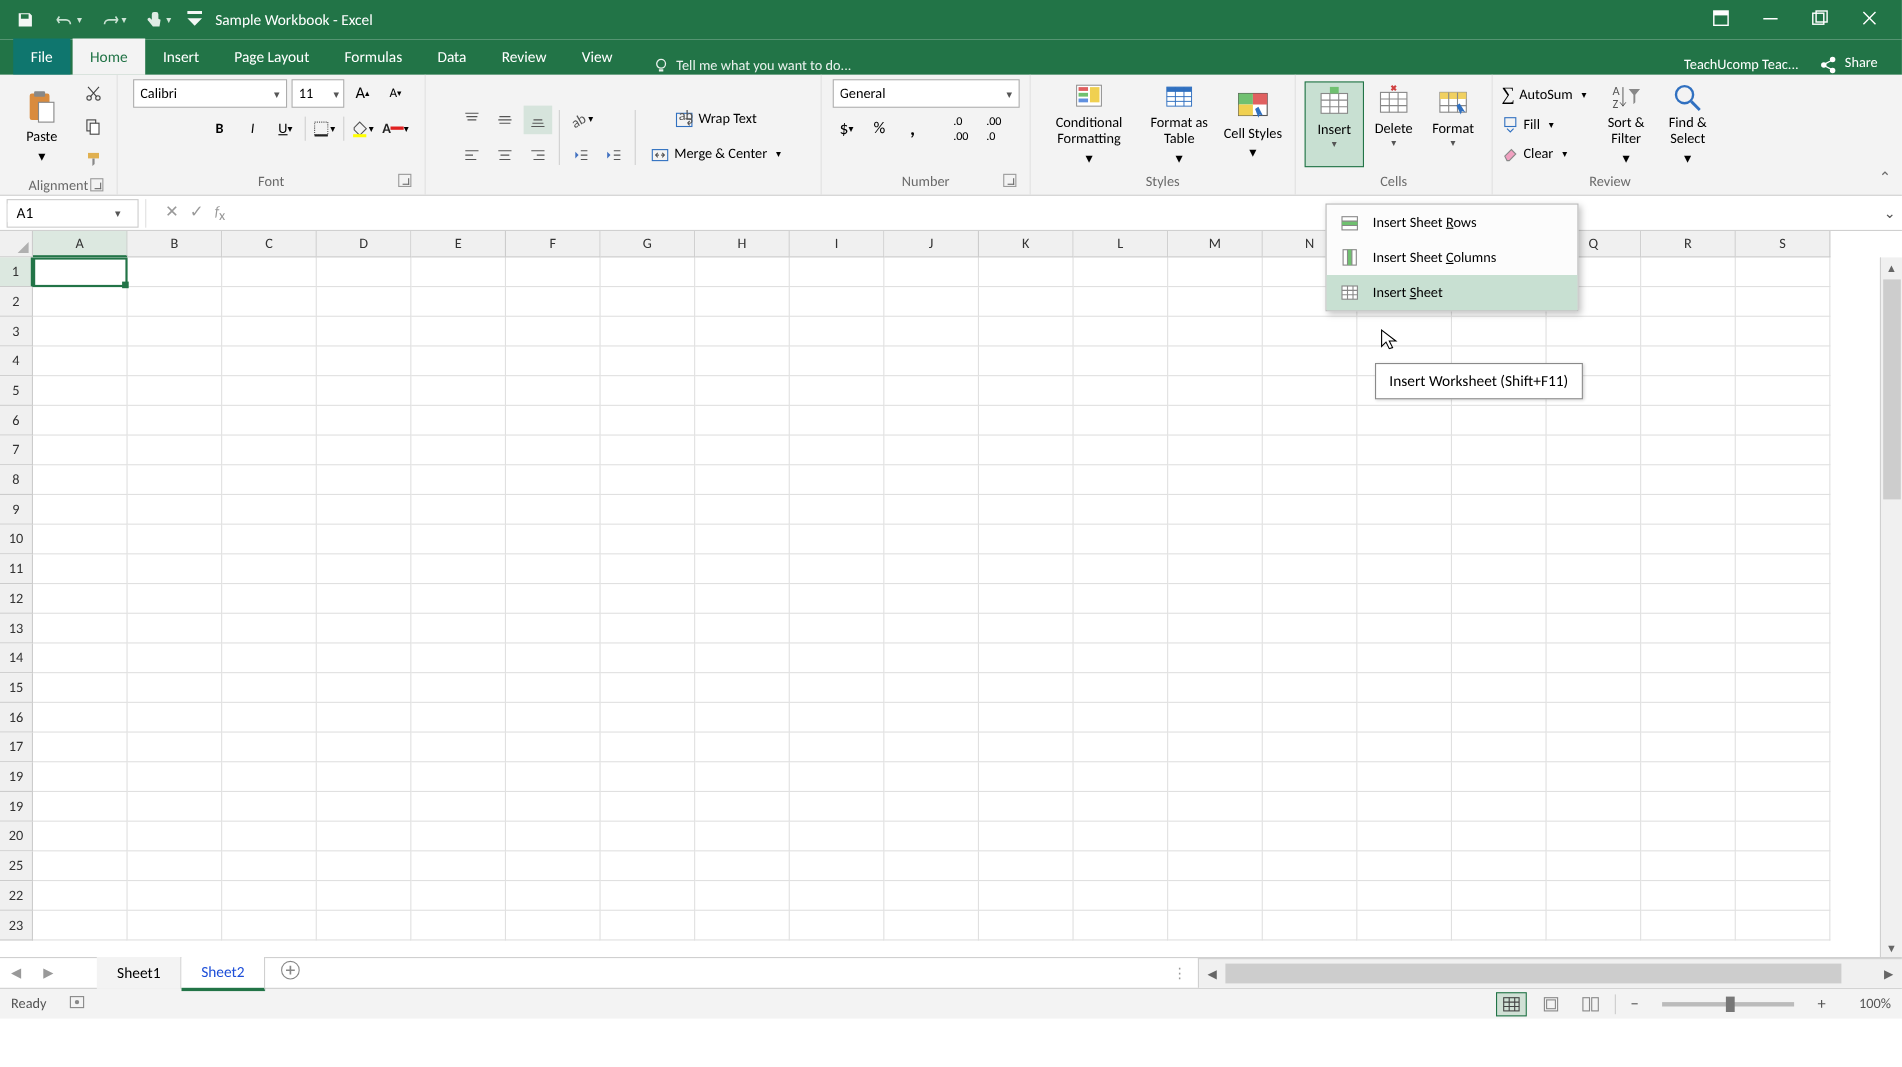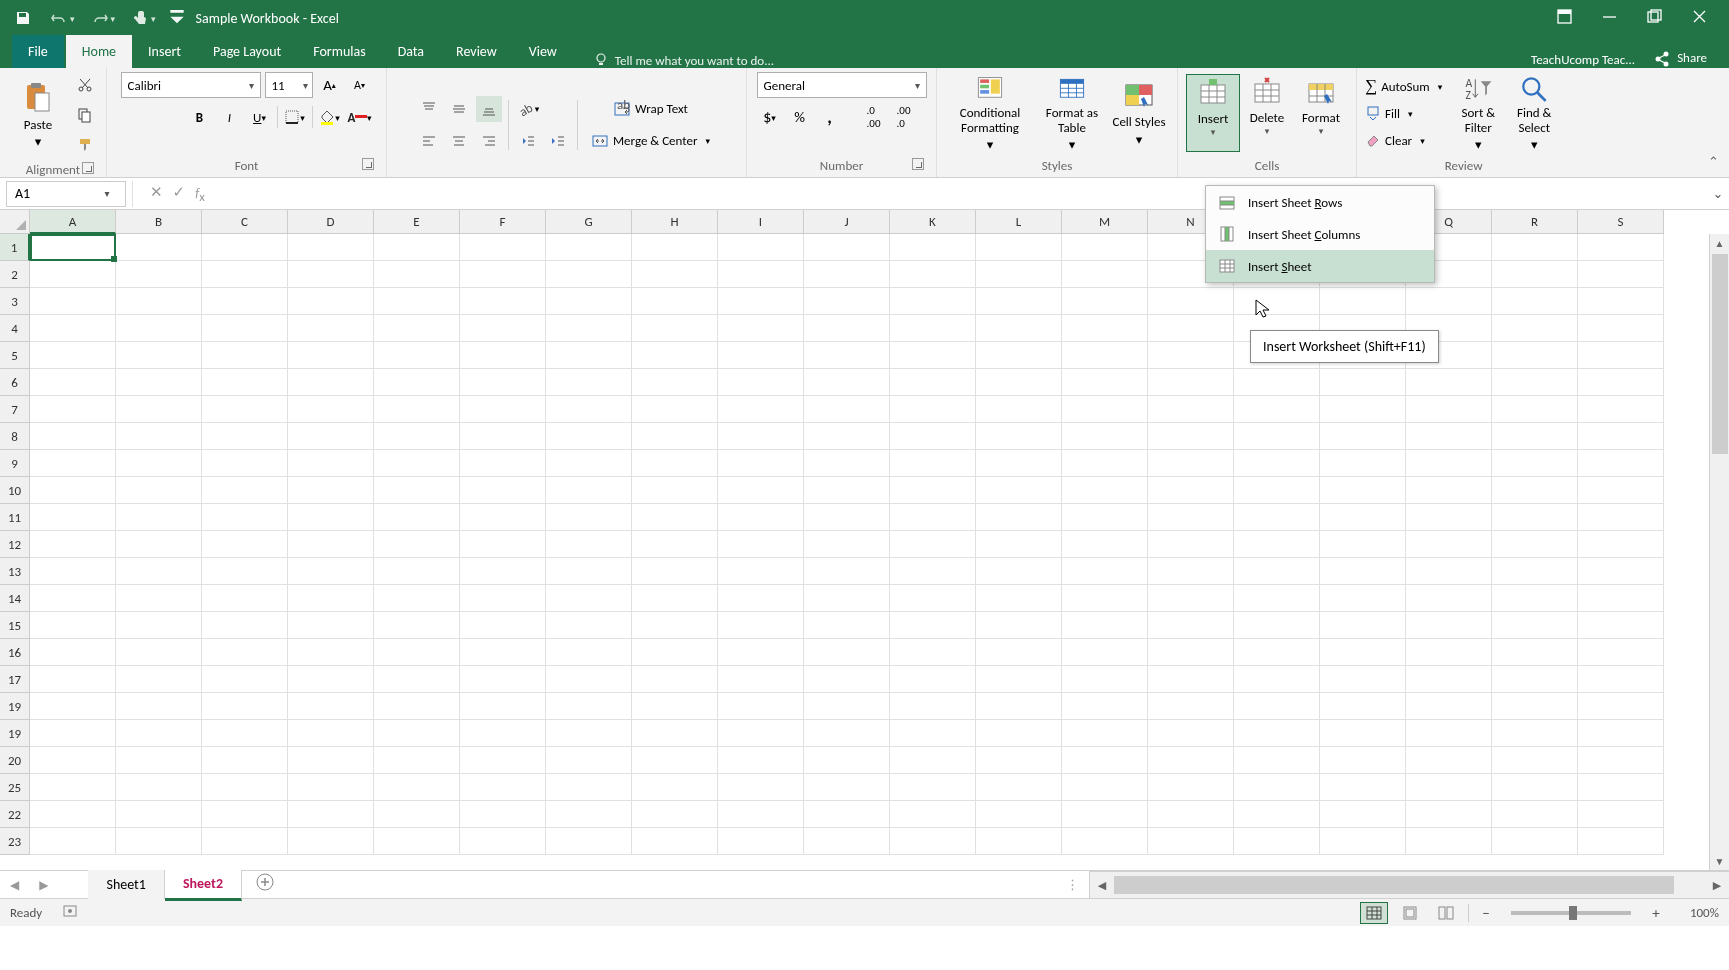--- a/index.html
+++ b/index.html
@@ -93,21 +93,21 @@
 .ins-item u{text-decoration:underline}
 
 .tooltip{position:absolute;left:1250px;top:330px;background:#fff;border:1px solid #8a8a8a;padding:7px 12px;font-size:14px;z-index:20;box-shadow:1px 1px 3px rgba(0,0,0,0.2)}
 
 .cursor-img{position:absolute;left:1254px;top:298px;z-index:30;pointer-events:none}
 
 
 .sheettabs{height:28px;background:#fff;display:flex;align-items:center;border-top:1px solid #d0d0d0}
 .nav-arr{padding:0 10px;color:#999;cursor:pointer;font-size:12px}
 .stab{padding:6px 18px;font-size:14px;border-right:1px solid #d0d0d0;cursor:pointer;background:#f3f3f3}
-.stab.active{background:#fff;color:#be185d;font-weight:700;border-bottom:3px solid #227447;margin-bottom:-1px}
+.stab.active{background:#fff;color:#1d4ed8;font-weight:400;border-bottom:3px solid #227447;margin-bottom:-1px}
 .stab.add{background:transparent;border:none;font-size:18px;color:#666;padding:2px 14px}
 .stab.add svg{width:18px;height:18px}
 .hscroll{margin-left:auto;display:flex;align-items:center;height:100%;width:640px;background:#f0f0f0;border-left:1px solid #d0d0d0;border-top:1px solid #d0d0d0}
 .hscroll .arr{width:24px;text-align:center;cursor:pointer;color:#666;font-size:11px}
 .hscroll .track{flex:1;height:18px;background:#f0f0f0;position:relative}
 .hscroll .thumb{width:560px;height:18px;background:#cdcdcd;cursor:pointer}
 
 
 .status{height:28px;background:#f3f3f3;border-top:1px solid #d0d0d0;display:flex;align-items:center;padding:0 10px;font-size:13px;color:#555}
 .status-r{margin-left:auto;display:flex;align-items:center;gap:8px}

